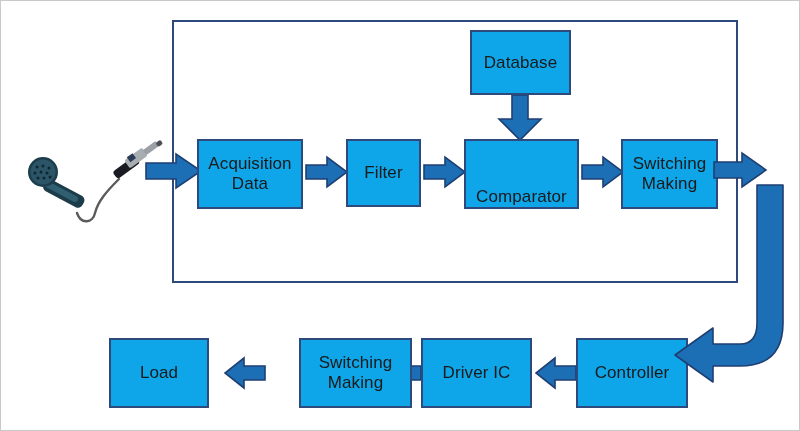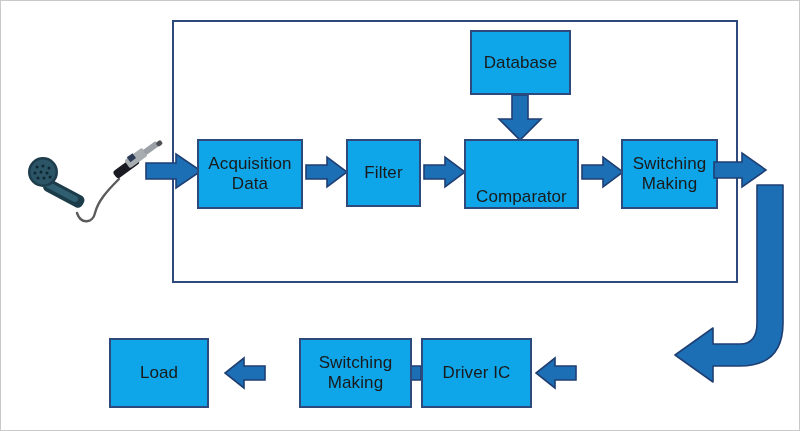--- a/index.html
+++ b/index.html
@@ -162,20 +162,23 @@
                L 40,199
                L 2,172
                L 40,145
                L 40,161
                L 67,161
                Q 84,161 84,140
                Z" fill="#1d6fb5" stroke="#1f3f73" stroke-width="1.6" stroke-linejoin="round"></path>
     </svg>
   </div>
 
+  <div class="block" style="left:575px; top:337px; width:112px; height:70px;">
+    <span>Controller</span>
+  </div>
 
   <div class="arrow" style="left:534px; top:356px; width:42px; height:32px;">
     <svg width="42" height="32" viewBox="0 0 42 32">
       <polygon points="41,9 20,9 20,1 1,16 20,31 20,23 41,23" fill="#1d6fb5" stroke="#1f3f73" stroke-width="1.6"></polygon>
     </svg>
   </div>
 
   <div class="block" style="left:420px; top:337px; width:111px; height:70px;">
     <span>Driver IC</span>
   </div>

